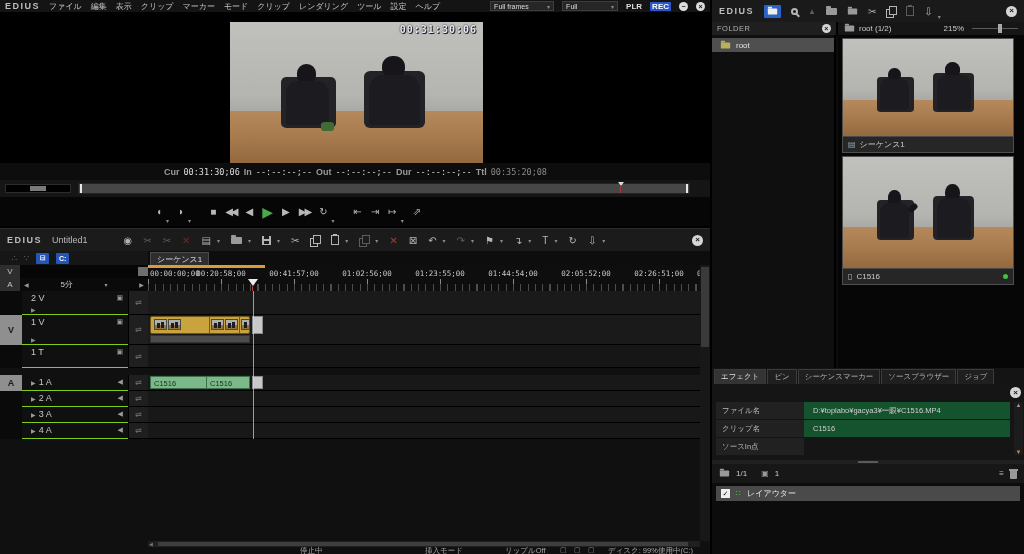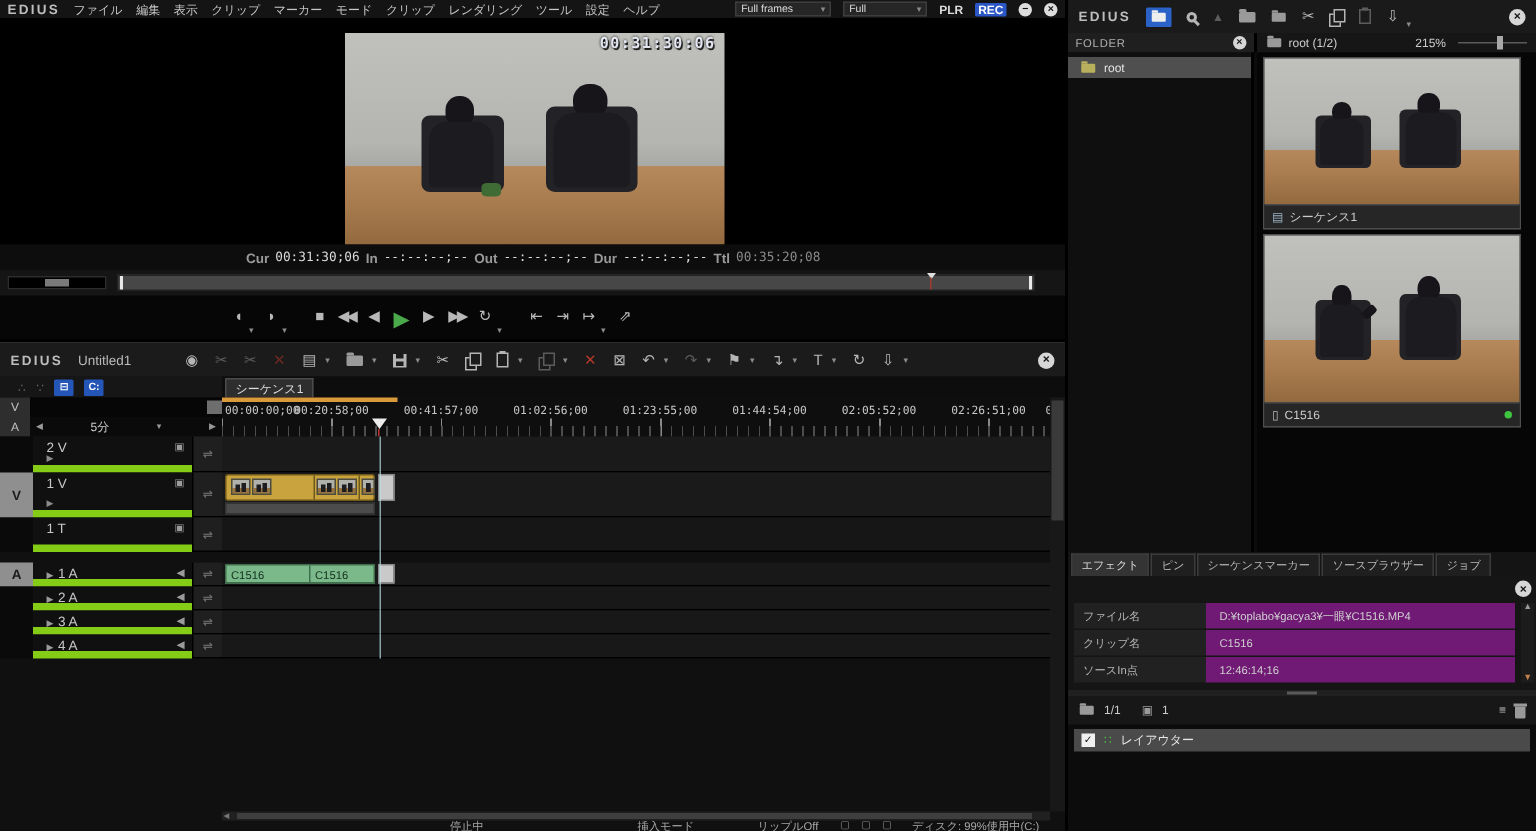--- a/index.html
+++ b/index.html
@@ -99,21 +99,21 @@
   .rtick{position:absolute;top:4px;font-size:7.5px;color:#c8c8c8;white-space:nowrap;font-family:"DejaVu Sans Mono",monospace;transform:translateX(-50%)}
   .rtick.edge{transform:none}
   .ticks-major{position:absolute;left:0;top:14px;width:552px;height:12px;background:repeating-linear-gradient(90deg,#8a8a8a 0 1px,transparent 1px 73px)}
   .ticks-minor{position:absolute;left:0;top:19px;width:552px;height:7px;background:repeating-linear-gradient(90deg,#4d4d4d 0 1px,transparent 1px 7.3px)}
   .ph-tri{position:absolute;left:100px;top:14px;width:0;height:0;border-left:5px solid transparent;border-right:5px solid transparent;border-top:7px solid #ececec}
   .ph-red{position:absolute;left:104px;top:21px;width:1px;height:5px;background:#b33}
   .phline{left:253px;top:62px;width:1px;height:148px;background:rgba(185,225,232,.7);z-index:6}
   .trow{position:absolute;left:0;width:710px;display:flex}
   .gutter{width:22px;background:#0a0a0a;flex:none}
   .gbadge{width:100%;height:100%;background:#8f8f8f;color:#1a1a1a;font-size:9px;display:flex;align-items:center;justify-content:center;font-weight:bold}
-  .thead{width:106px;background:#101010;border-bottom:5px solid #84cc16;position:relative;font-size:9px;color:#c8c8c8;padding:2px 0 0 9px;flex:none}
+  .thead{width:106px;background:#101010;border-bottom:1px solid #84cc16;position:relative;font-size:9px;color:#c8c8c8;padding:2px 0 0 9px;flex:none}
   .texp{position:absolute;left:9px;bottom:1px;font-size:6px;color:#8a8a8a}
   .tmon{position:absolute;right:5px;top:3px;font-size:7px;color:#9a9a9a}
   .tspk{position:absolute;right:5px;top:3px;font-size:7px;color:#9a9a9a}
   .aexp{font-size:6px;color:#9a9a9a;margin-right:3px}
   .patch{width:20px;background:#1f1f1f;border-left:1px solid #000;border-bottom:1px solid #000;display:flex;align-items:center;justify-content:center;font-size:8px;color:#7a7a7a;flex:none}
   .tcontent{width:552px;border-bottom:1px solid #000;position:relative;flex:none}
   .tscroll{width:10px;background:#181818;flex:none}
   .vsb{left:700px;top:36px;width:10px;height:276px;background:#181818}
   .vsb-handle{left:1px;top:2px;width:8px;height:80px;background:#3a3a3a}
   .clip-v{position:absolute;left:2px;top:1px;width:100px;height:18px;background:#c9a43e;border:1px solid #6e5718;border-radius:2px}
@@ -151,21 +151,21 @@
   .cicon{font-size:8px;color:#9ab2c4}
   .greendot{margin-left:auto;width:5px;height:5px;border-radius:50%;background:#3ec43e}
   .tabs{left:0;top:368px;width:312px;height:16px;background:#141414;display:flex;align-items:flex-end;gap:1px;padding-left:2px}
   .tab{height:15px;background:#1f1f1f;border:1px solid #3c3c3c;border-bottom:none;font-size:7.5px;color:#b8b8b8;padding:2px 6px 0;white-space:nowrap}
   .tab.active{background:#343434;color:#ddd}
   .infopanel{left:0;top:384px;width:312px;height:76px;background:#151515}
   .infoclose{position:absolute;right:3px;top:3px}
   .itable{position:absolute;left:4px;top:18px;width:294px}
   .irow{display:flex;height:17px;margin-bottom:1px;font-size:7.5px}
   .ilabel{width:88px;background:#212121;color:#b8b8b8;display:flex;align-items:center;padding-left:6px;flex:none}
-  .ivalue{flex:1;background:#701a75;color:#cfcfcf;display:flex;align-items:center;padding-left:9px;white-space:nowrap;overflow:hidden}
+  .ivalue{flex:1;background:#14532d;color:#cfcfcf;display:flex;align-items:center;padding-left:9px;white-space:nowrap;overflow:hidden}
   .iscroll{position:absolute;right:1px;top:18px;width:9px;height:53px;background:#1c1c1c;display:flex;flex-direction:column;justify-content:space-between;align-items:center;font-size:6px;color:#9a9a9a}
   .iscroll .dn{color:#c08050}
   .rdivider{left:0;top:460px;width:312px;height:4px;background:#202020}
   .rdivider::after{content:"";position:absolute;left:146px;top:1px;width:20px;height:2px;background:#5a5a5a}
   .palbar{left:0;top:464px;width:312px;height:19px;background:#171717;display:flex;align-items:center;gap:6px;padding:0 7px;font-size:8px;color:#ccc}
   .palmon{font-size:8px;color:#9a9a9a}
   .fxrow{left:4px;top:486px;width:304px;height:15px;background:#4a4a4a;display:flex;align-items:center;gap:6px;padding-left:5px;font-size:8px;color:#e8e8e8}
   .chk{width:9px;height:9px;background:#f0f0f0;color:#111;font-size:7px;display:inline-flex;align-items:center;justify-content:center;line-height:1;font-weight:bold}
   .xhair{color:#4ac44a;font-size:8px}
   .bottomtab{left:0;top:560px;width:312px;height:14px;background:#e5e5e5}
@@ -571,21 +571,20 @@
       <div class="irow">
         <div class="ilabel">ファイル名</div>
         <div class="ivalue">D:¥toplabo¥gacya3¥一眼¥C1516.MP4</div>
       </div>
       <div class="irow">
         <div class="ilabel">クリップ名</div>
         <div class="ivalue">C1516</div>
       </div>
       <div class="irow">
         <div class="ilabel">ソースIn点</div>
-        <div class="ivalue">12:46:14;16</div>
       </div>
     </div>
     <div class="iscroll">
       <span>▲</span>
       <span class="dn">▼</span>
     </div>
   </div>
 
   <div class="abs rdivider"></div>
 

